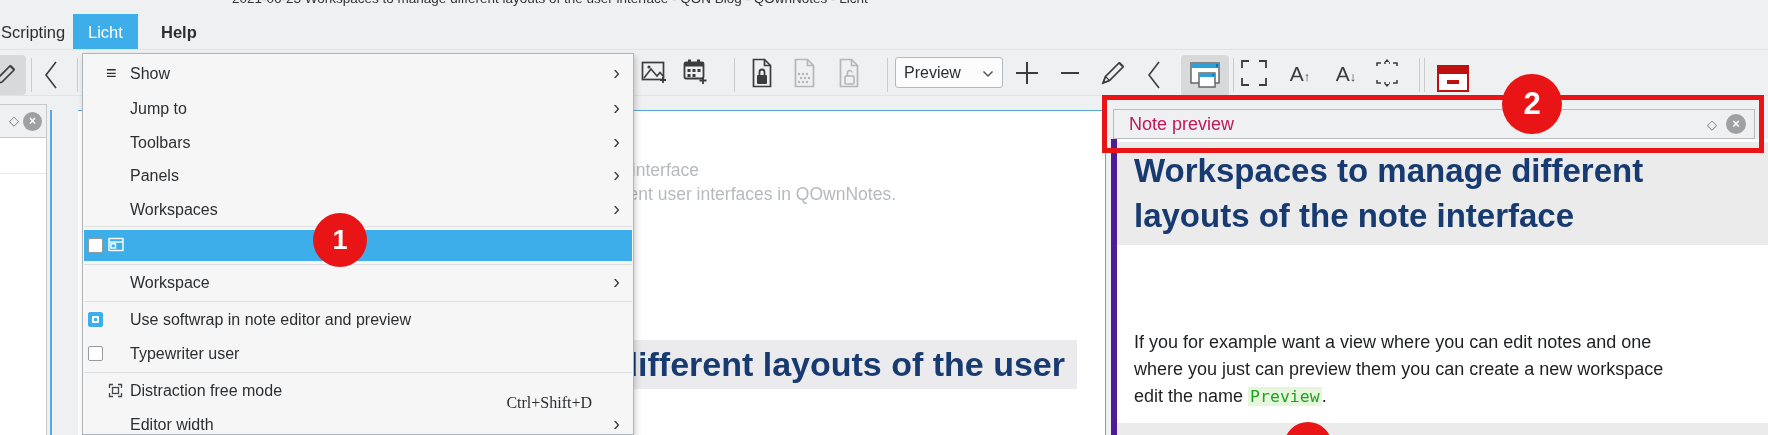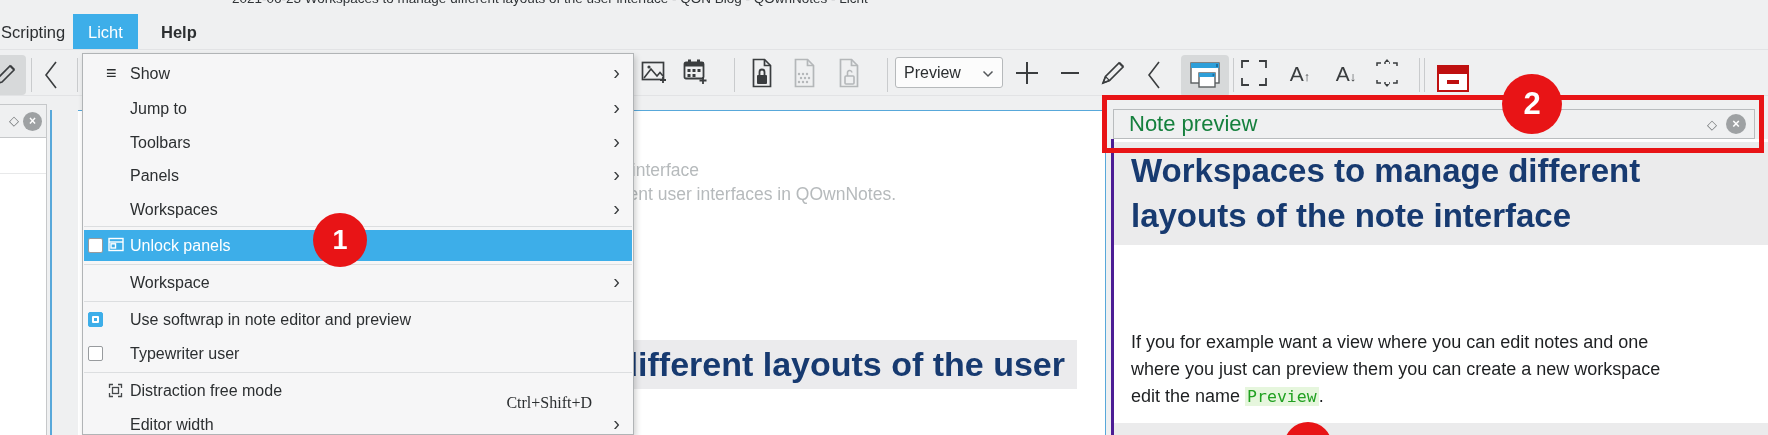--- a/index.html
+++ b/index.html
@@ -66,23 +66,23 @@
   .mi .hamb { position:absolute; left:22px; top:0; line-height:30px; font-size:18px; }
   .cbx { position:absolute; left:4px; top:8px; width:15px; height:15px; border-radius:2px;
     border:1px solid #989b9e; background:#fff; }
   .cbx.on { border-color:#3daee9; background:#3daee9; }
   .cbx.on .inner { position:absolute; left:3px; top:3px; width:7px; height:7px; border:2px solid #fff; border-radius:1px; }
   .msep { position:absolute; left:1px; right:1px; height:1px; background:#dcdee0; }
 
   
   .np-header { left:1113px; top:109px; width:642px; height:30px; background:#eff0f1;
     border:1px solid #b9bcbe; display:flex; align-items:center; padding:0 8px 0 15px; }
-  .np-title { flex:1; font-size:22px; color:#15803d; }
+  .np-title { flex:1; font-size:18px; color:#be185d; }
   .np-content { left:1111px; top:139px; width:657px; height:296px; background:#fff;
-    border-left:3px solid #4c1d95; overflow:hidden; z-index:2; }
+    border-left:6px solid #4c1d95; overflow:hidden; z-index:2; }
   .np-h1 { position:absolute; left:0; top:3px; width:100%; height:103px; background:#ebebec;
     padding:6px 0 0 17px; font-size:33px; font-weight:bold; color:#173a70; line-height:45px; }
   .np-p { position:absolute; left:17px; font-size:18px; color:#1d1f21; }
   .np-p1 { top:121px; line-height:30px; }
   .np-p2 { top:190px; line-height:27px; }
   .np-code { font-family:"DejaVu Sans Mono", monospace; font-size:16.5px; color:#21a121;
     background:#e6f6dd; padding:0 2px; }
   .np-next-block { position:absolute; left:0; top:284px; width:100%; height:50px; background:#ebebec; }
 
   
@@ -313,21 +313,20 @@
   <div class="msep" style="top:172px"></div>
   <div class="mi hl" style="top:176px">
     <span class="cbx"></span>
     <span class="ico2">
       <svg width="16" height="15" viewBox="0 0 16 15" fill="none" stroke="#fff" stroke-width="1.4">
           <rect x="1" y="1.5" width="14" height="12"></rect>
           <path d="M1 5 h14"></path>
           <rect x="3" y="6.8" width="4.5" height="4.2"></rect>
         </svg>
     </span>
-    <span class="lbl">Unlock panels</span>
   </div>
   <div class="msep" style="top:210px"></div>
   <div class="mi" style="top:213px">
     <span class="lbl">Workspace</span>
     <span class="arrow">›</span>
   </div>
   <div class="msep" style="top:247px"></div>
   <div class="mi" style="top:250px">
     <span class="cbx on">
         <span class="inner"></span>

